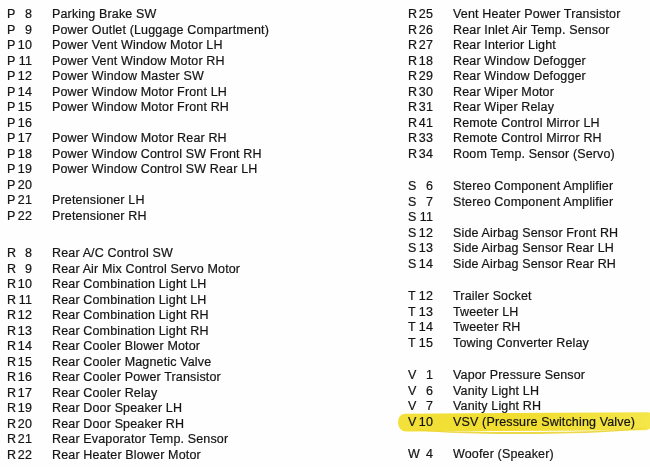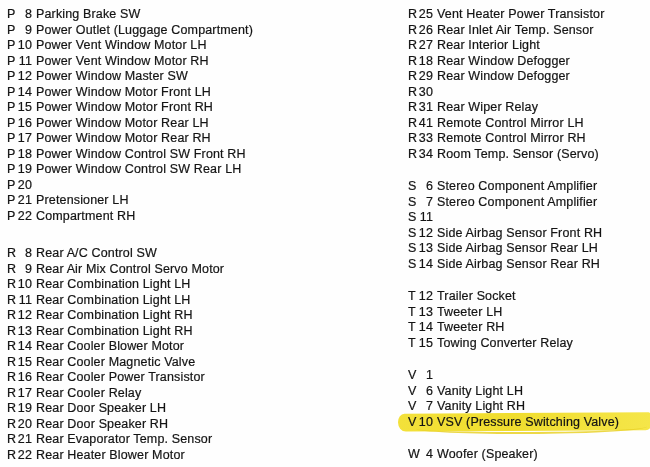--- a/index.html
+++ b/index.html
@@ -37,21 +37,21 @@
     white-space: nowrap;
     align-items: baseline;
   }
   .code {
     display: flex;
     width: 25px;
     flex: none;
   }
   .code .letter { width: 11px; }
   .code .num { flex: 1; text-align: right; }
-  .label { margin-left: 4px; }
+  .label { margin-left: 20px; }
 
   
   .row.highlight { position: relative; z-index: 0; }
   .row.highlight::before {
     content: "";
     position: absolute;
     z-index: -1;
     left: -10px;
     right: -2px;
     top: -1.5px;
@@ -126,21 +126,20 @@
       <span class="letter">P</span>
       <span class="num">15</span>
     </span>
     <span class="label">Power Window Motor Front RH</span>
   </div>
         <div class="row">
     <span class="code">
       <span class="letter">P</span>
       <span class="num">16</span>
     </span>
-    <span class="label">Power Window Motor Rear LH</span>
   </div>
         <div class="row">
     <span class="code">
       <span class="letter">P</span>
       <span class="num">17</span>
     </span>
     <span class="label">Power Window Motor Rear RH</span>
   </div>
         <div class="row">
     <span class="code">
@@ -167,21 +166,21 @@
       <span class="letter">P</span>
       <span class="num">21</span>
     </span>
     <span class="label">Pretensioner LH</span>
   </div>
         <div class="row">
     <span class="code">
       <span class="letter">P</span>
       <span class="num">22</span>
     </span>
-    <span class="label">Compartment RH</span>
+    <span class="label">Pretensioner RH</span>
   </div>
       </div>
       <div class="group">
         <div class="row">
     <span class="code">
       <span class="letter">R</span>
       <span class="num">8</span>
     </span>
     <span class="label">Rear A/C Control SW</span>
   </div>
@@ -313,20 +312,21 @@
       <span class="letter">R</span>
       <span class="num">29</span>
     </span>
     <span class="label">Rear Window Defogger</span>
   </div>
         <div class="row">
     <span class="code">
       <span class="letter">R</span>
       <span class="num">30</span>
     </span>
+    <span class="label">Rear Wiper Motor</span>
   </div>
         <div class="row">
     <span class="code">
       <span class="letter">R</span>
       <span class="num">31</span>
     </span>
     <span class="label">Rear Wiper Relay</span>
   </div>
         <div class="row">
     <span class="code">
@@ -422,20 +422,21 @@
     </span>
     <span class="label">Towing Converter Relay</span>
   </div>
       </div>
       <div class="group">
         <div class="row">
     <span class="code">
       <span class="letter">V</span>
       <span class="num">1</span>
     </span>
+    <span class="label">Vapor Pressure Sensor</span>
   </div>
         <div class="row">
     <span class="code">
       <span class="letter">V</span>
       <span class="num">6</span>
     </span>
     <span class="label">Vanity Light LH</span>
   </div>
         <div class="row">
     <span class="code">

